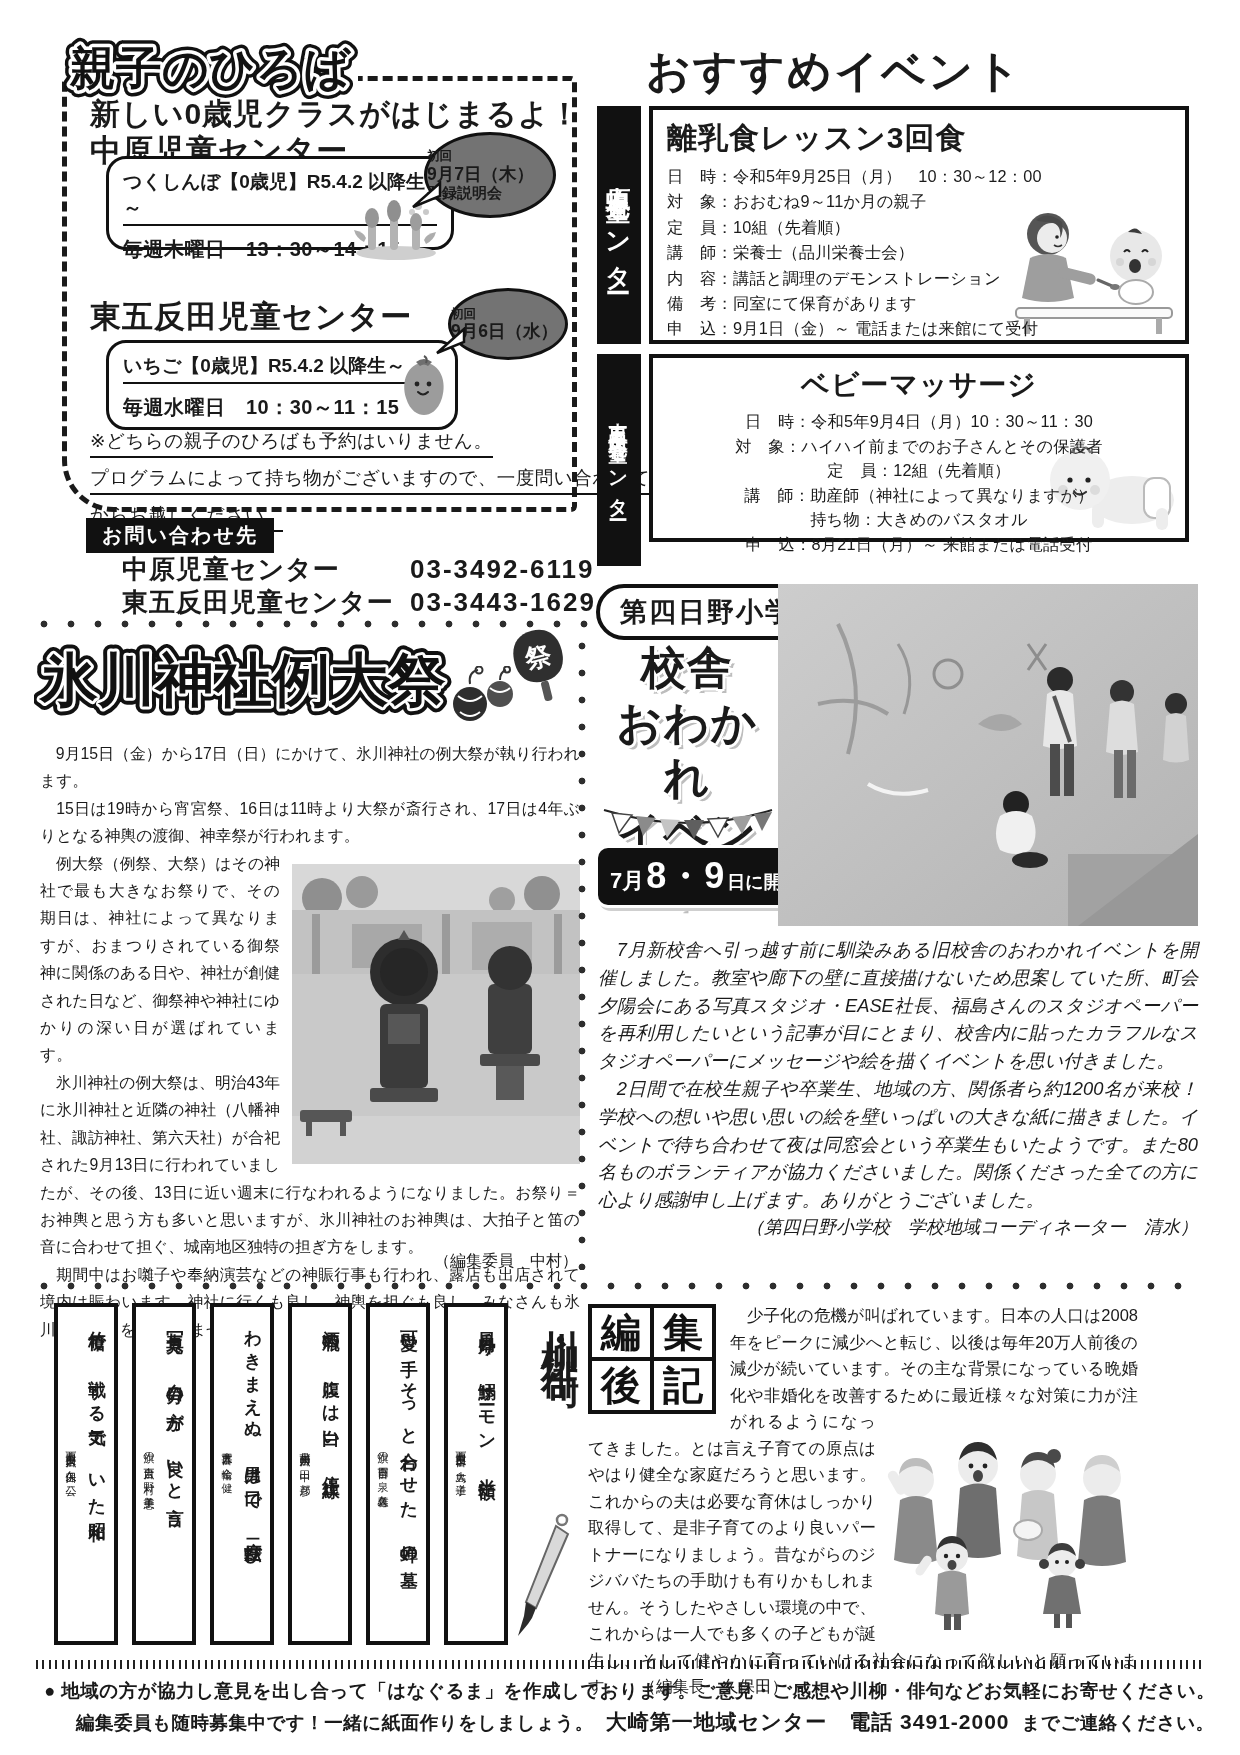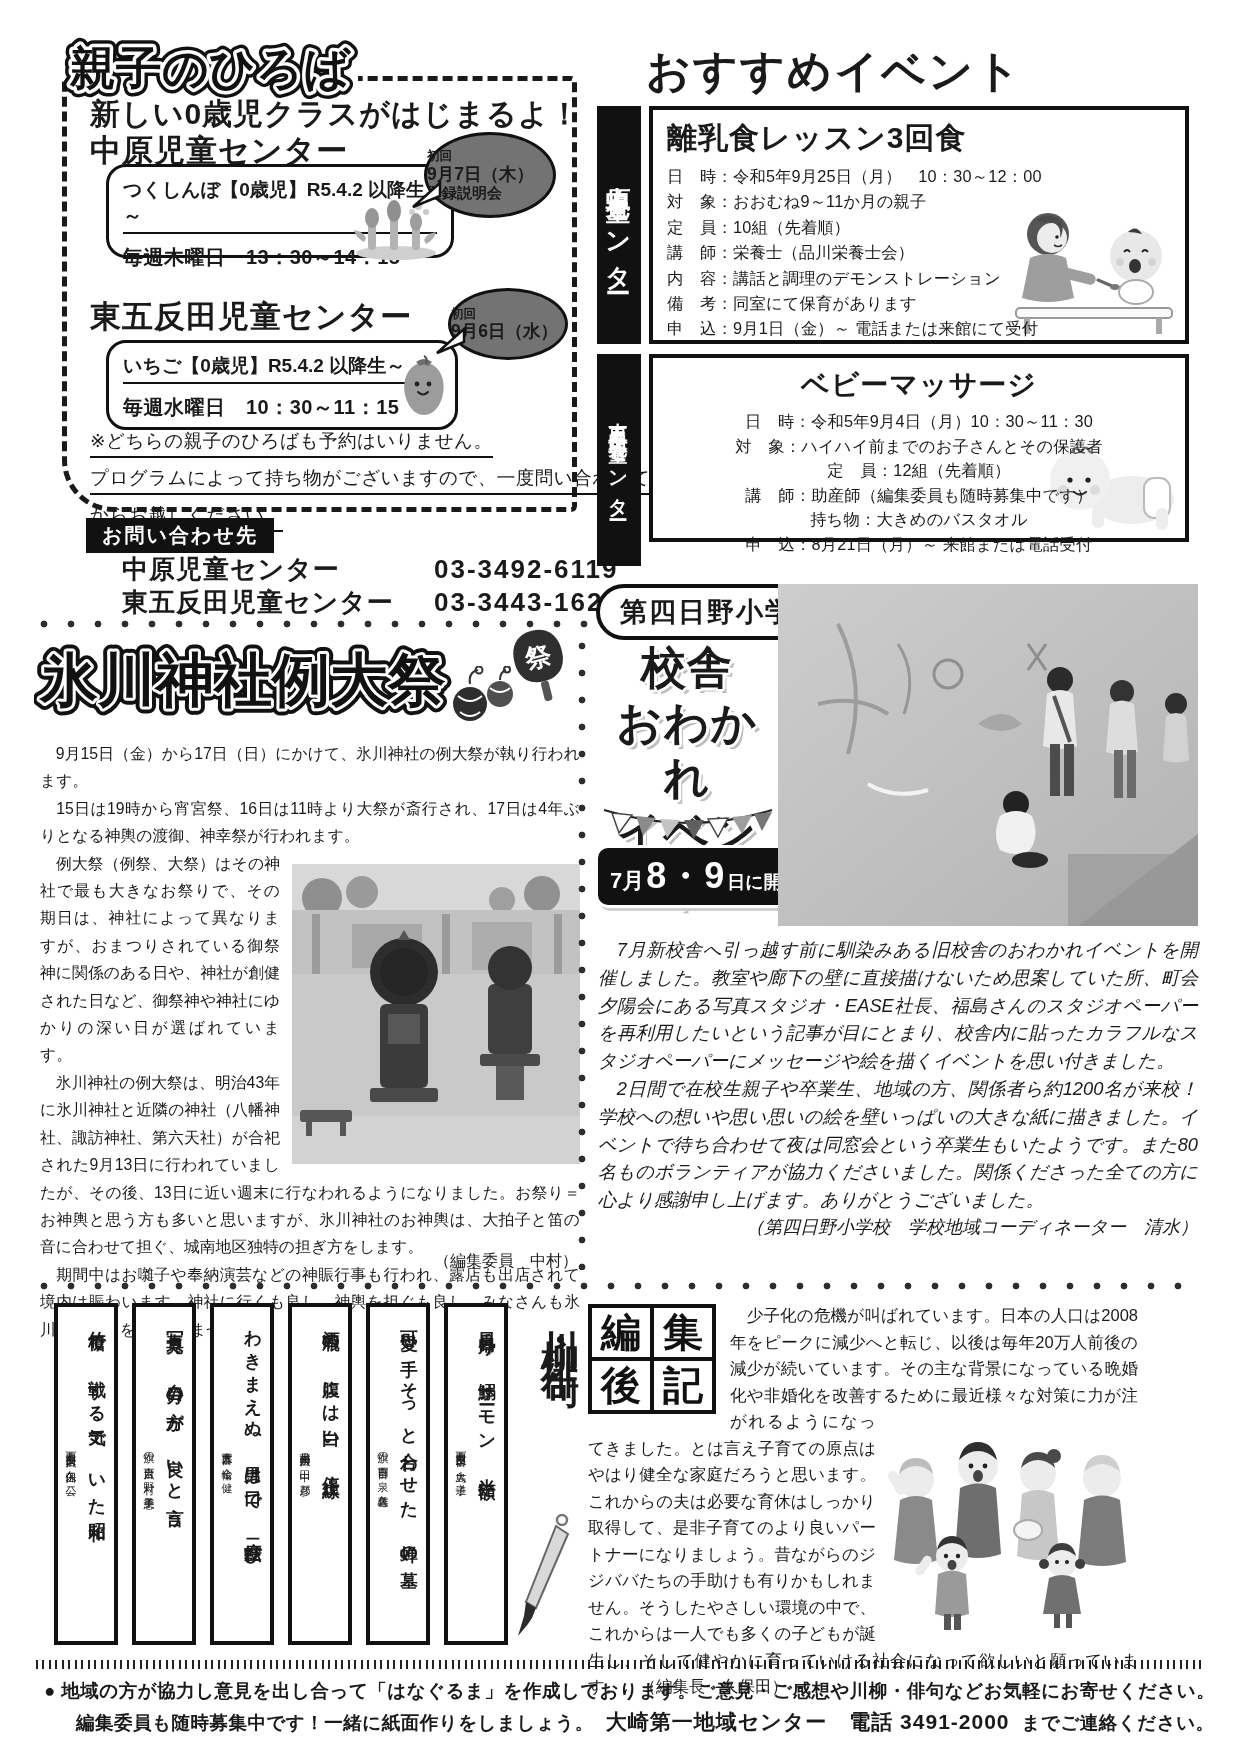--- a/index.html
+++ b/index.html
@@ -25,21 +25,21 @@
           align-items:flex-start;justify-content:center;text-align:center;z-index:3;box-sizing:border-box;line-height:1.15;}
   .bubble .b-top{font-size:12.5px;font-weight:700;}
   .bubble .b-date{font-size:17.5px;font-weight:800;}
   .bubble .b-note{font-size:15px;font-weight:700;}
   .bubble .tail{position:absolute;left:-15px;bottom:6px;}
   .note-line{margin-bottom:7px;}
   .note-line .u{display:table;font-size:18.5px;border-bottom:2px solid #111;padding-bottom:3px;letter-spacing:.5px;}
   .contact-label{background:#111;color:#fff;font-size:20px;font-weight:800;padding:4px 16px;letter-spacing:2px;}
   .contact-row{display:flex;align-items:baseline;height:33px;}
   .contact-row .c-name{width:288px;font-size:26px;font-weight:900;letter-spacing:1px;}
-  .contact-row .c-phone{font-size:26px;font-weight:900;letter-spacing:2px;margin-left:24px;}
+  .contact-row .c-phone{font-size:26px;font-weight:900;letter-spacing:2px;}
 
   
   .events-title{font-size:44px;font-weight:900;letter-spacing:2px;}
   .vbar{background:#111;color:#fff;writing-mode:vertical-rl;display:flex;align-items:center;justify-content:center;
         font-weight:800;letter-spacing:4px;box-sizing:border-box;}
   .event-box{border:4px solid #111;box-sizing:border-box;padding:4px 14px;background:#fff;}
   .event-name{font-size:30px;font-weight:900;letter-spacing:1px;margin:4px 0 5px 0;}
   .event-rows{list-style:none;margin:0;padding:0;position:relative;z-index:2;}
   .event-rows li{font-size:16.3px;line-height:25.4px;letter-spacing:.2px;}
   .event-box.second .event-name{font-size:28px;}
@@ -99,21 +99,21 @@
 
   <div class="abs oyako-box" style="left:62px;top:76px;width:505px;height:426px;"></div>
   <div class="abs" style="left:66px;top:70px;width:292px;height:14px;background:#fff;"></div>
   <svg class="abs" style="left:64px;top:34px;" width="330" height="66">
     <text x="6" y="50" font-size="46" font-weight="900" fill="none" stroke="#111" stroke-width="14" stroke-linejoin="round">親子のひろば</text>
     <text x="6" y="50" font-size="46" font-weight="900" fill="#111" stroke="#fff" stroke-width="7" stroke-linejoin="round" paint-order="stroke">親子のひろば</text>
   </svg>
   <div class="abs oyako-lead" style="left:90px;top:94px;">新しい0歳児クラスがはじまるよ！</div>
   <div class="abs oyako-center" style="left:90px;top:130px;">中原児童センター</div>
 
-  <div class="abs class-box" style="left:106px;top:164px;width:348px;height:94px;">
+  <div class="abs class-box" style="left:106px;top:156px;width:348px;height:94px;">
     <div class="class-name">つくしんぼ【0歳児】R5.4.2 以降生～</div>
     <div class="class-sched">毎週木曜日　13：30～14：15</div>
   </div>
   <svg class="abs" style="left:352px;top:196px;" width="88" height="64" viewBox="0 0 88 64">
     <ellipse cx="44" cy="57" rx="40" ry="7" fill="#cfcfcf"></ellipse>
     <circle cx="66" cy="10" r="4" fill="#c9c9c9"></circle>
       <circle cx="74" cy="16" r="3" fill="#c9c9c9"></circle>
       <circle cx="60" cy="16" r="3" fill="#cfcfcf"></circle>
     <rect x="16" y="26" width="8" height="28" rx="4" fill="#b3b3b3"></rect>
       <ellipse cx="20" cy="22" rx="7" ry="10" fill="#969696"></ellipse>
@@ -221,21 +221,21 @@
   </svg>
 
   <div class="abs vbar" style="left:597px;top:354px;width:44px;height:212px;font-size:19.5px;">東五反田児童センター</div>
   <div class="abs event-box second" style="left:649px;top:354px;width:540px;height:188px;text-align:center;">
     <div class="event-name">ベビーマッサージ</div>
     <ul class="event-rows">
 
     <li>日　時：令和5年9月4日（月）10：30～11：30</li>
         <li>対　象：ハイハイ前までのお子さんとその保護者</li>
         <li>定　員：12組（先着順）</li>
-        <li>講　師：助産師（編集委員も随時募集中です）</li>
+        <li>講　師：助産師（神社によって異なりますが）</li>
         <li>持ち物：大きめのバスタオル</li>
         <li>申　込：8月21日（月）～ 来館または電話受付</li>
       </ul>
   </div>
   <svg class="abs" style="left:1036px;top:438px;" width="146" height="96" viewBox="0 0 146 96">
     <ellipse cx="96" cy="62" rx="42" ry="24" fill="#ededed"></ellipse>
     <rect x="108" y="40" width="26" height="40" rx="10" fill="#fff" stroke="#bbb" stroke-width="2"></rect>
     <circle cx="44" cy="42" r="30" fill="#f0f0f0"></circle>
     <path d="M36,14 q4,-8 8,0 M46,13 q4,-7 8,1" stroke="#777" stroke-width="2.5" fill="none" stroke-linecap="round"></path>
     <circle cx="34" cy="42" r="2.6" fill="#222"></circle>

